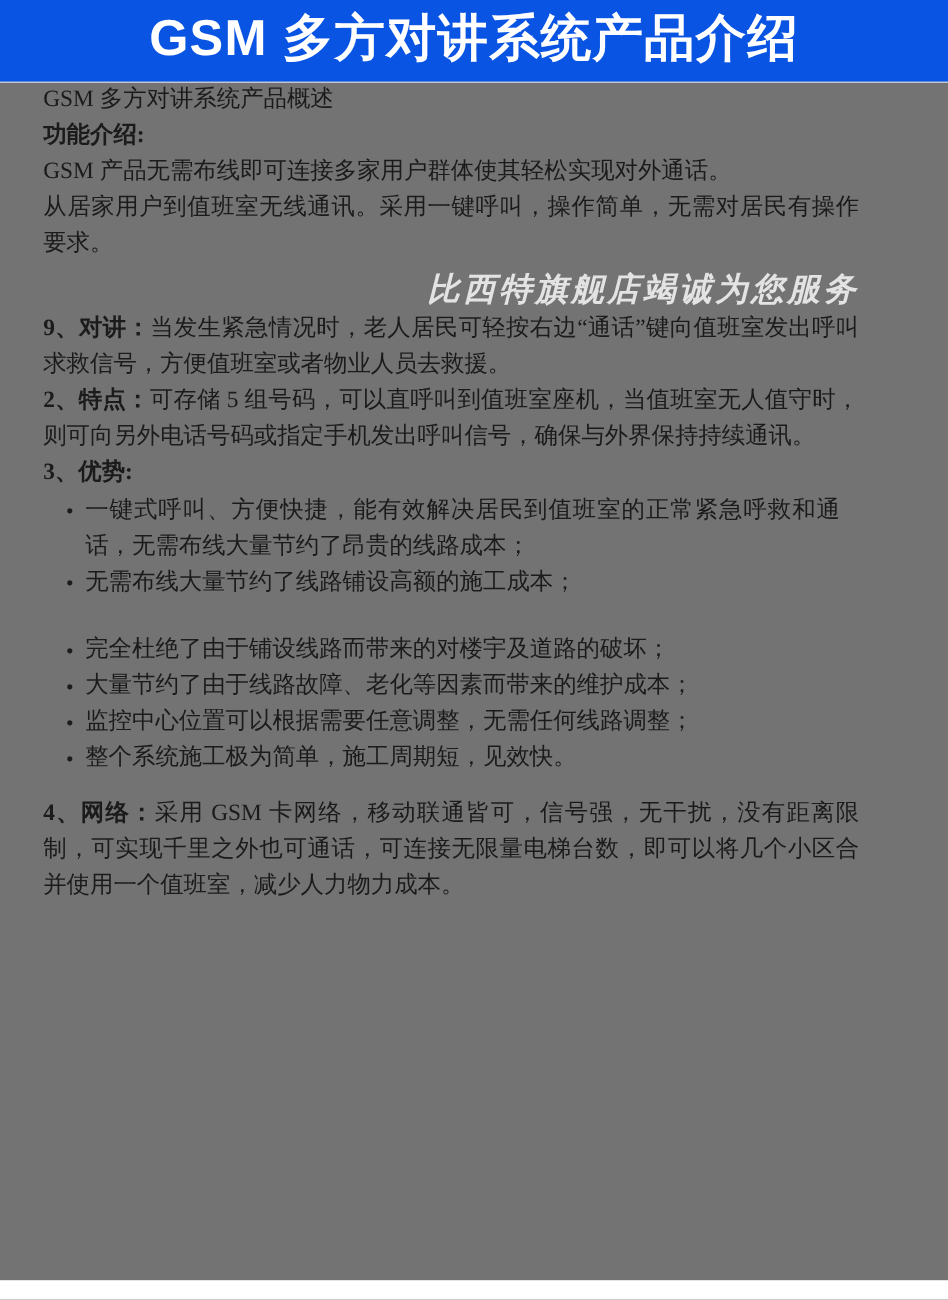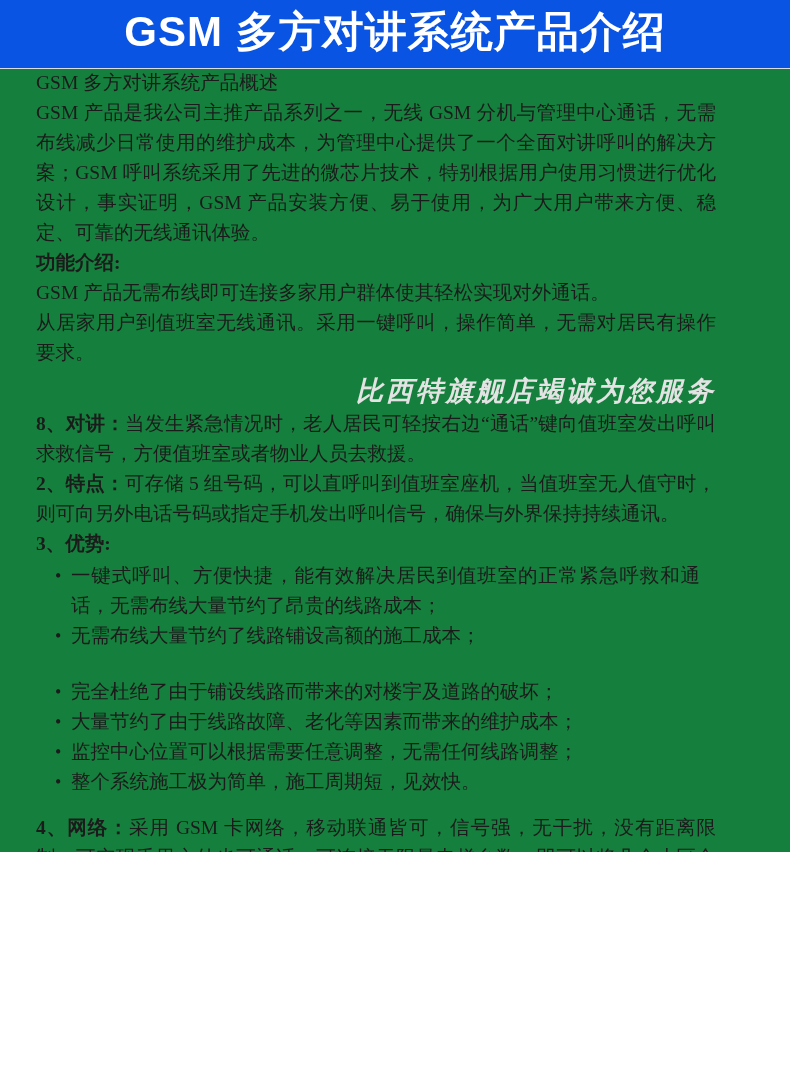--- a/index.html
+++ b/index.html
@@ -1,19 +1,19 @@
 <!DOCTYPE html>
 <html><head>
 <meta charset="utf-8">
 <style>
   html, body { margin: 0; padding: 0; background: #ffffff; }
   .page {
     width: 790px;
-    height: 852px;
-    background: #15803d;
+    height: 1067px;
+    background: #737373;
     position: relative;
     overflow: hidden;
     font-family: "Liberation Serif", serif;
     color: #1b1b1b;
   }
   .banner {
     width: 790px;
     height: 68px;
     background: #0a54e4;
     display: flex;
@@ -103,30 +103,29 @@
 <div class="page">
 
   <div class="banner">
     <h1 class="banner-title">GSM 多方对讲系统产品介绍</h1>
   </div>
 
   <div class="content">
 
     <p class="overview-title">GSM 多方对讲系统产品概述</p>
 
-    <p class="overview-paragraph">GSM 产品是我公司主推产品系列之一，无线 GSM 分机与管理中心通话，无需布线减少日常使用的维护成本，为管理中心提供了一个全面对讲呼叫的解决方案；GSM 呼叫系统采用了先进的微芯片技术，特别根据用户使用习惯进行优化设计，事实证明，GSM 产品安装方便、易于使用，为广大用户带来方便、稳定、可靠的无线通讯体验。</p>
 
     <p class="features-heading">功能介绍:</p>
 
     <p class="features-intro">GSM 产品无需布线即可连接多家用户群体使其轻松实现对外通话。</p>
     <p>从居家用户到值班室无线通讯。采用一键呼叫，操作简单，无需对居民有操作要求。</p>
 
     <div class="watermark">比西特旗舰店竭诚为您服务</div>
 
-    <p class="numbered-item"><span class="item-label">8、对讲：</span><span>当发生紧急情况时，老人居民可轻按右边“通话”键向值班室发出呼叫求救信号，方便值班室或者物业人员去救援。</span></p>
+    <p class="numbered-item"><span class="item-label">9、对讲：</span><span>当发生紧急情况时，老人居民可轻按右边“通话”键向值班室发出呼叫求救信号，方便值班室或者物业人员去救援。</span></p>
 
     <p class="numbered-item mt-lg"><span class="item-label">2、特点：</span><span>可存储 5 组号码，可以直呼叫到值班室座机，当值班室无人值守时，则可向另外电话号码或指定手机发出呼叫信号，确保与外界保持持续通讯。</span></p>
 
     <p class="advantages-heading">3、优势:</p>
 
     <ul class="bullets first">
       <li>一键式呼叫、方便快捷，能有效解决居民到值班室的正常紧急呼救和通话，无需布线大量节约了昂贵的线路成本；</li>
       <li>无需布线大量节约了线路铺设高额的施工成本；</li>
     </ul>
 

